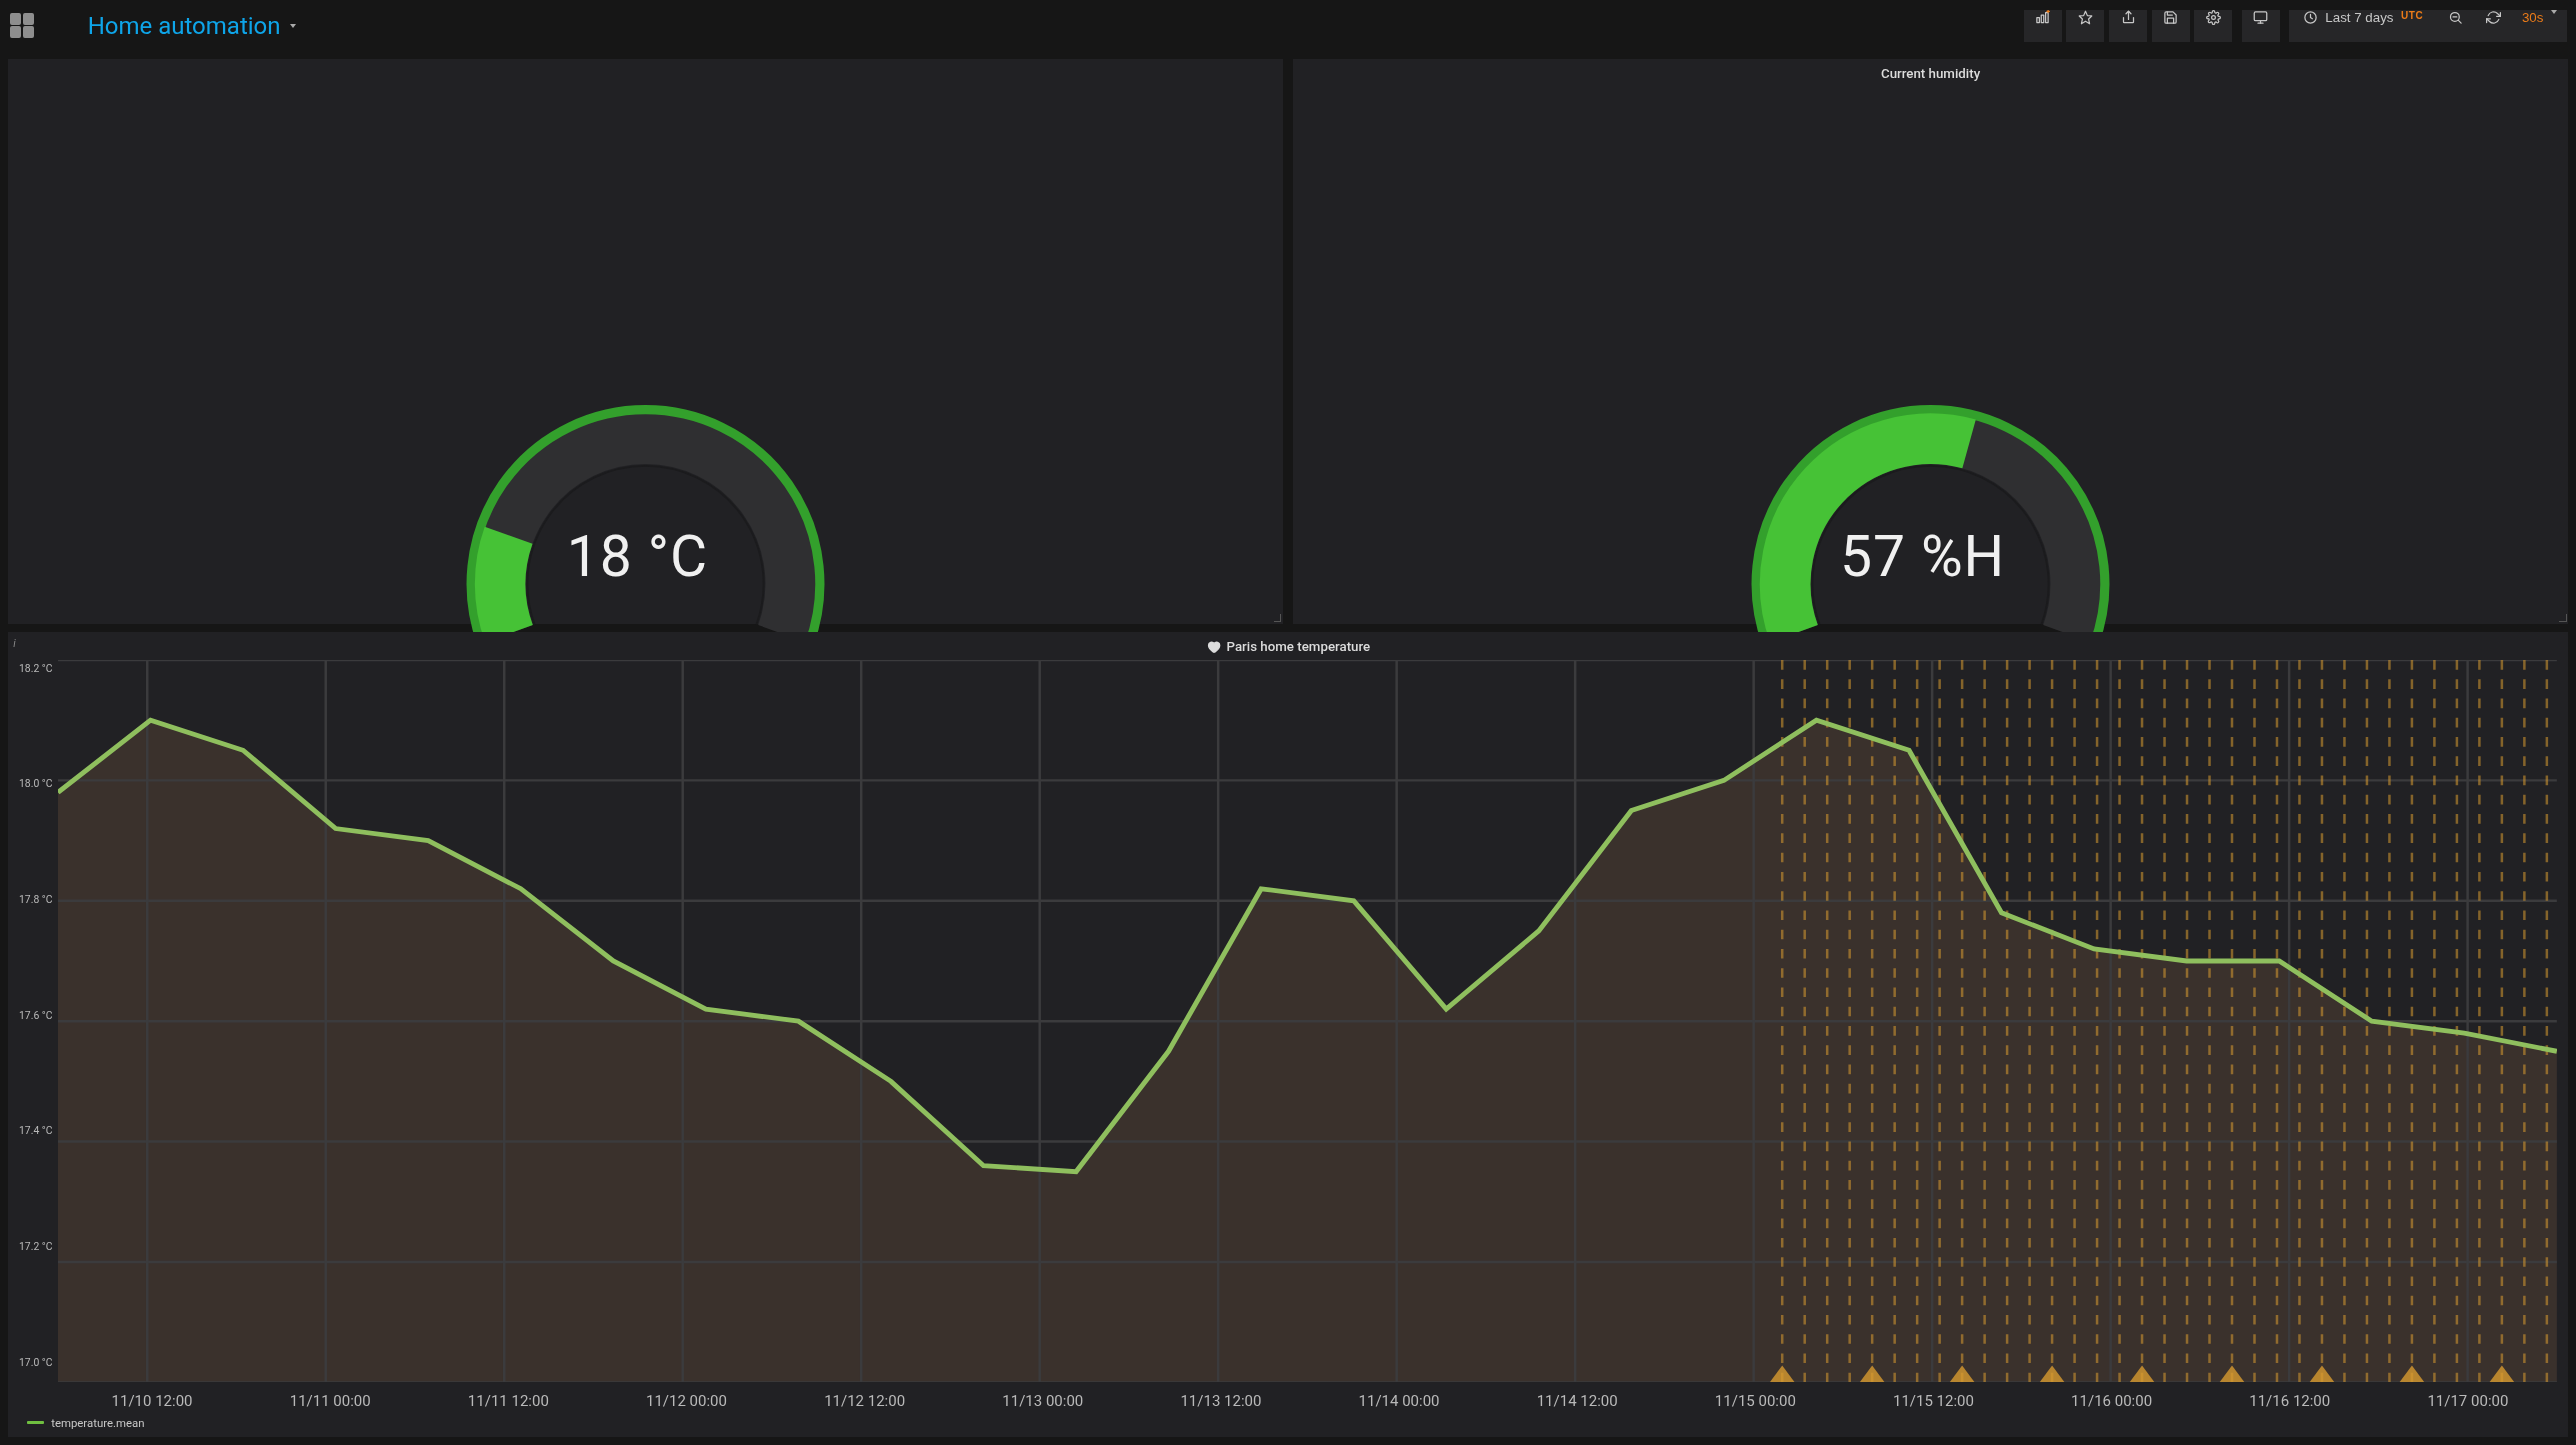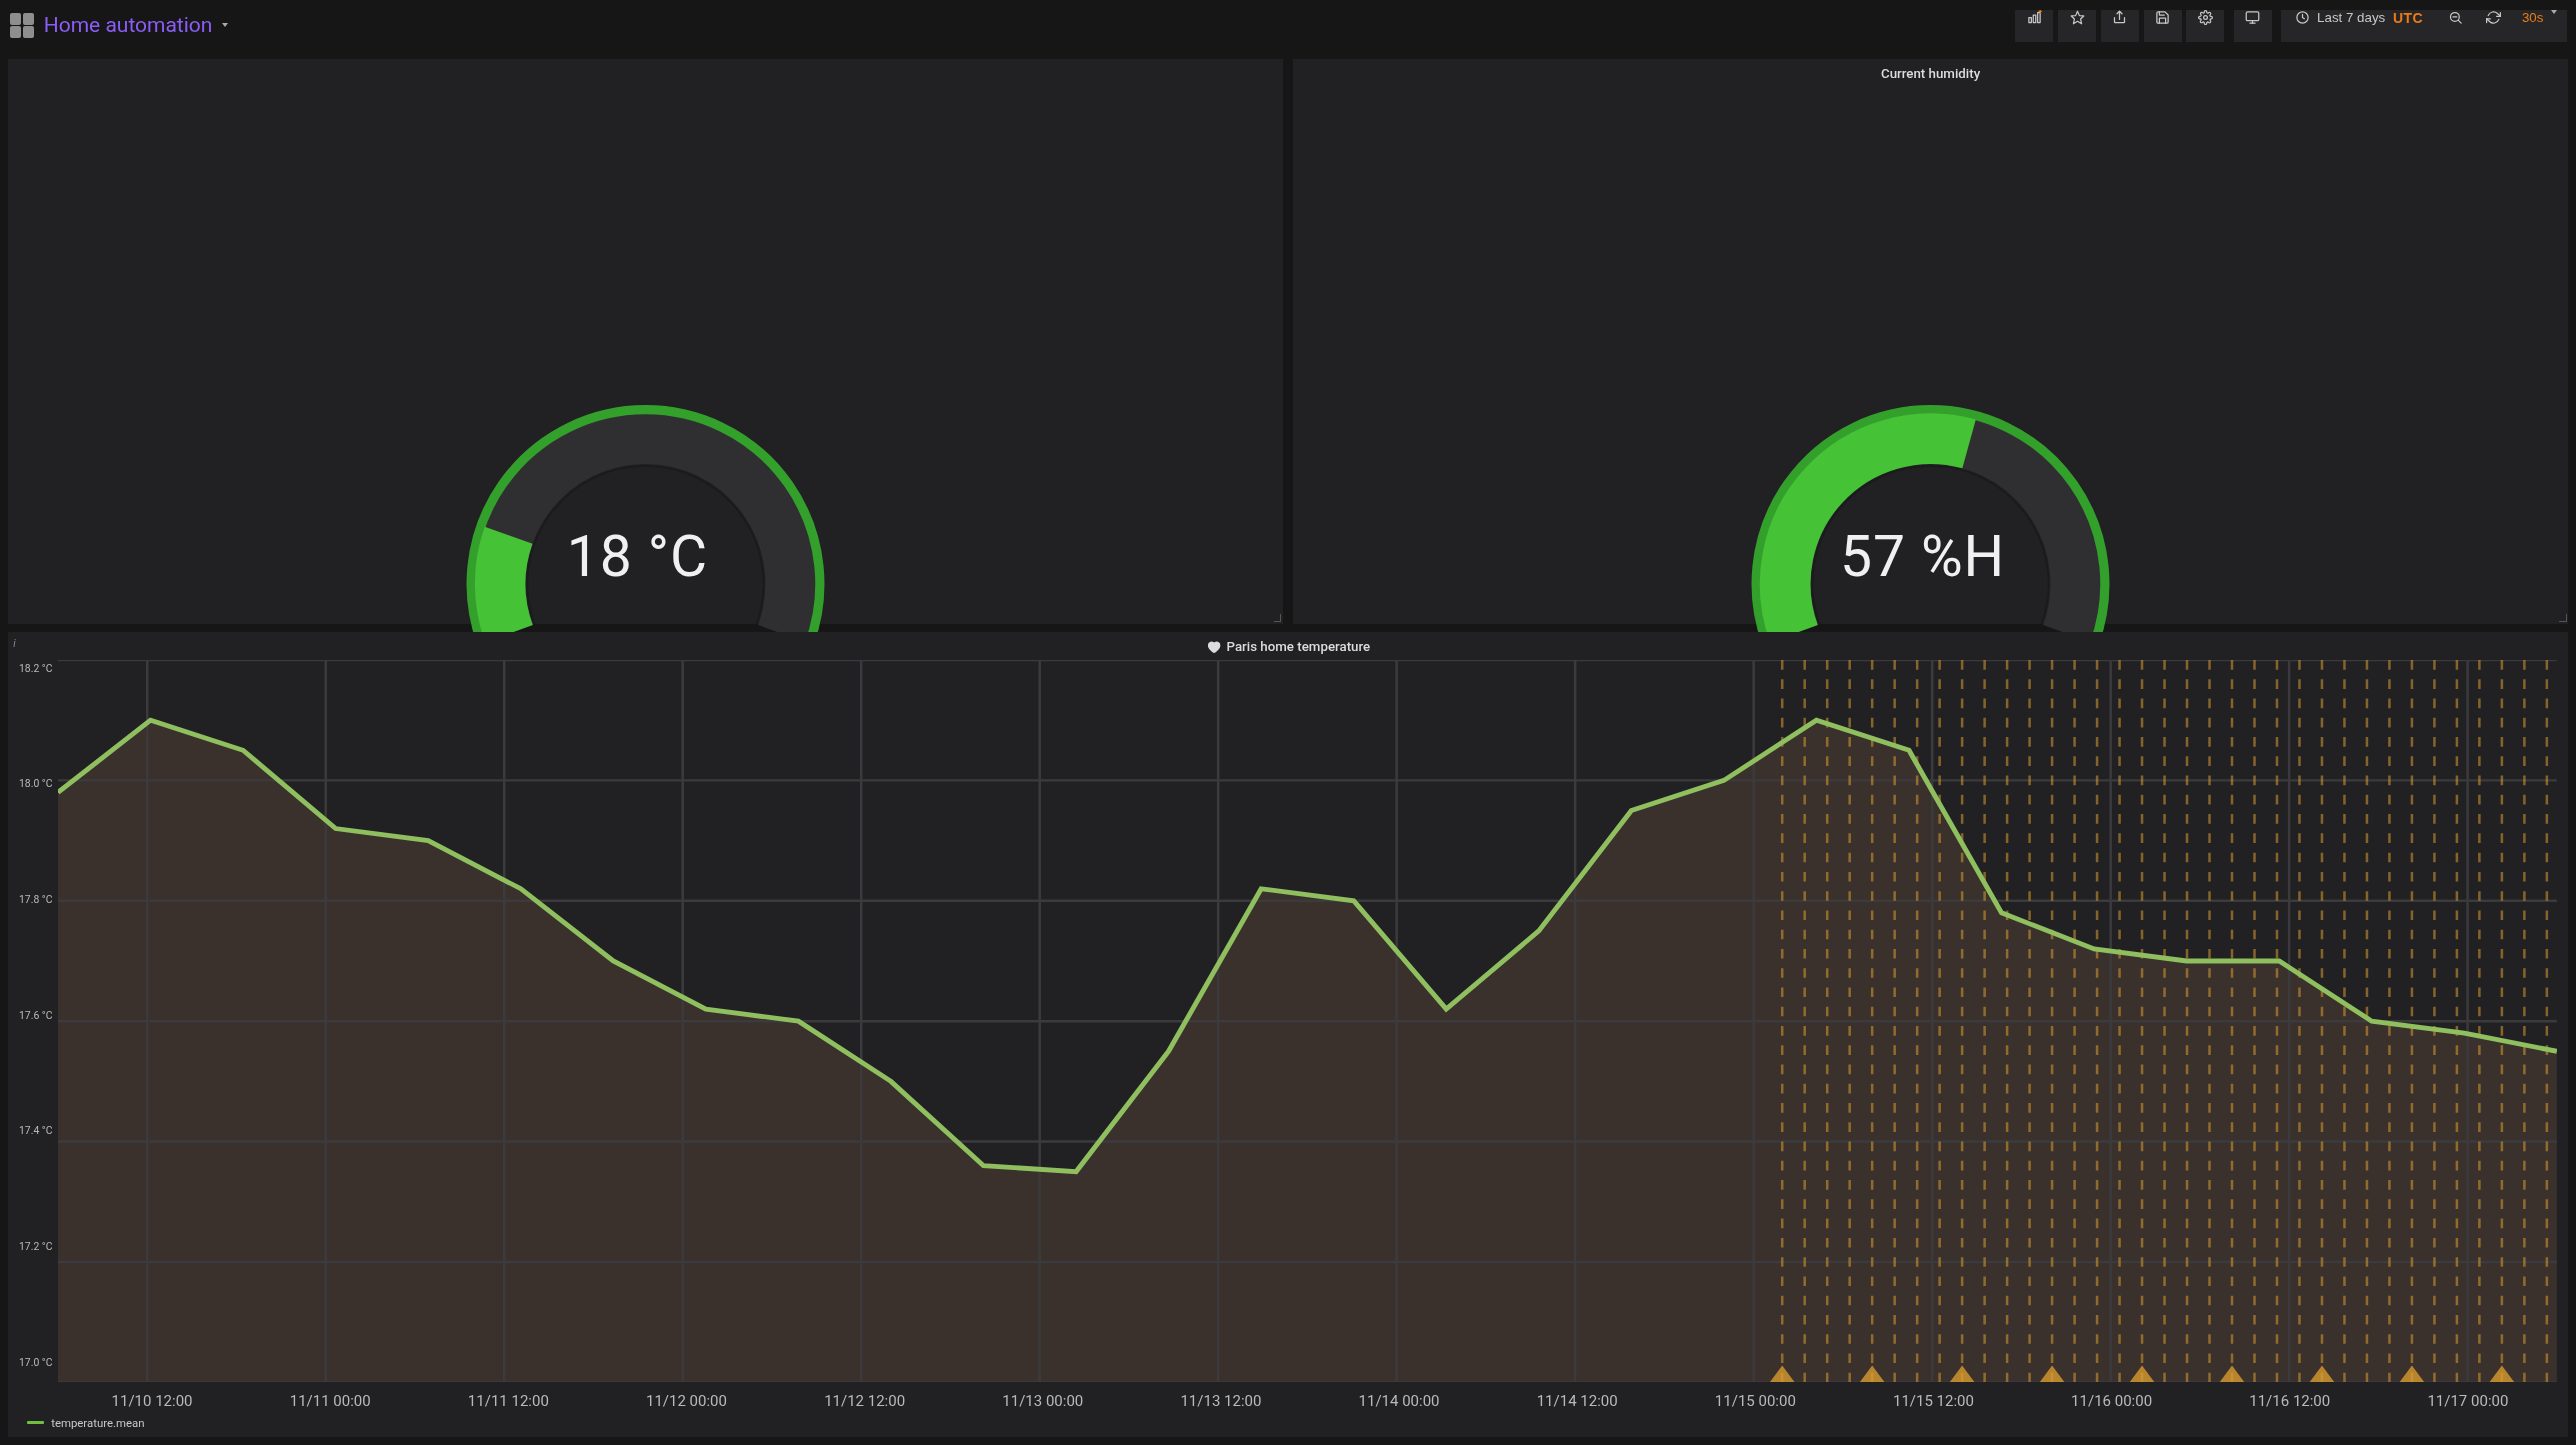--- a/index.html
+++ b/index.html
@@ -20,42 +20,43 @@
     padding: 0 9.5px;
     background: #161616;
   }
   .dash-title-wrap {
     display: flex;
     align-items: center;
     gap: 9.5px;
     cursor: pointer;
   }
   .dash-title {
-    font-size: 21px;
-    color: #8b5cf6;
+    font-size: 24px;
+    color: #0ea5e9;
     font-weight: 400;
+    margin-left: 44px;
   }
   .topbar-spacer { flex: 1; }
   .btn-group { display: flex; gap: 4.7px; align-items: center; }
   .tbtn {
     background: #262628;
     border: none;
     height: 32px;
     min-width: 38px;
     padding: 0 9.5px;
     display: flex;
     justify-content: center;
     color: #c7c7c7;
     cursor: pointer;
     gap: 7.6px;
   }
   .tbtn.wide { padding: 0 13.3px; }
   .utc-badge {
     color: #eb7b18;
-    font-size: 14px;
+    font-size: 10px;
     font-weight: 600;
     letter-spacing: 0.5px;
   }
   .refresh-val {
     color: #eb7b18;
     font-weight: 500;
     font-size: 13.3px;
   }
 
   .gr-icon { display:inline-flex; }

